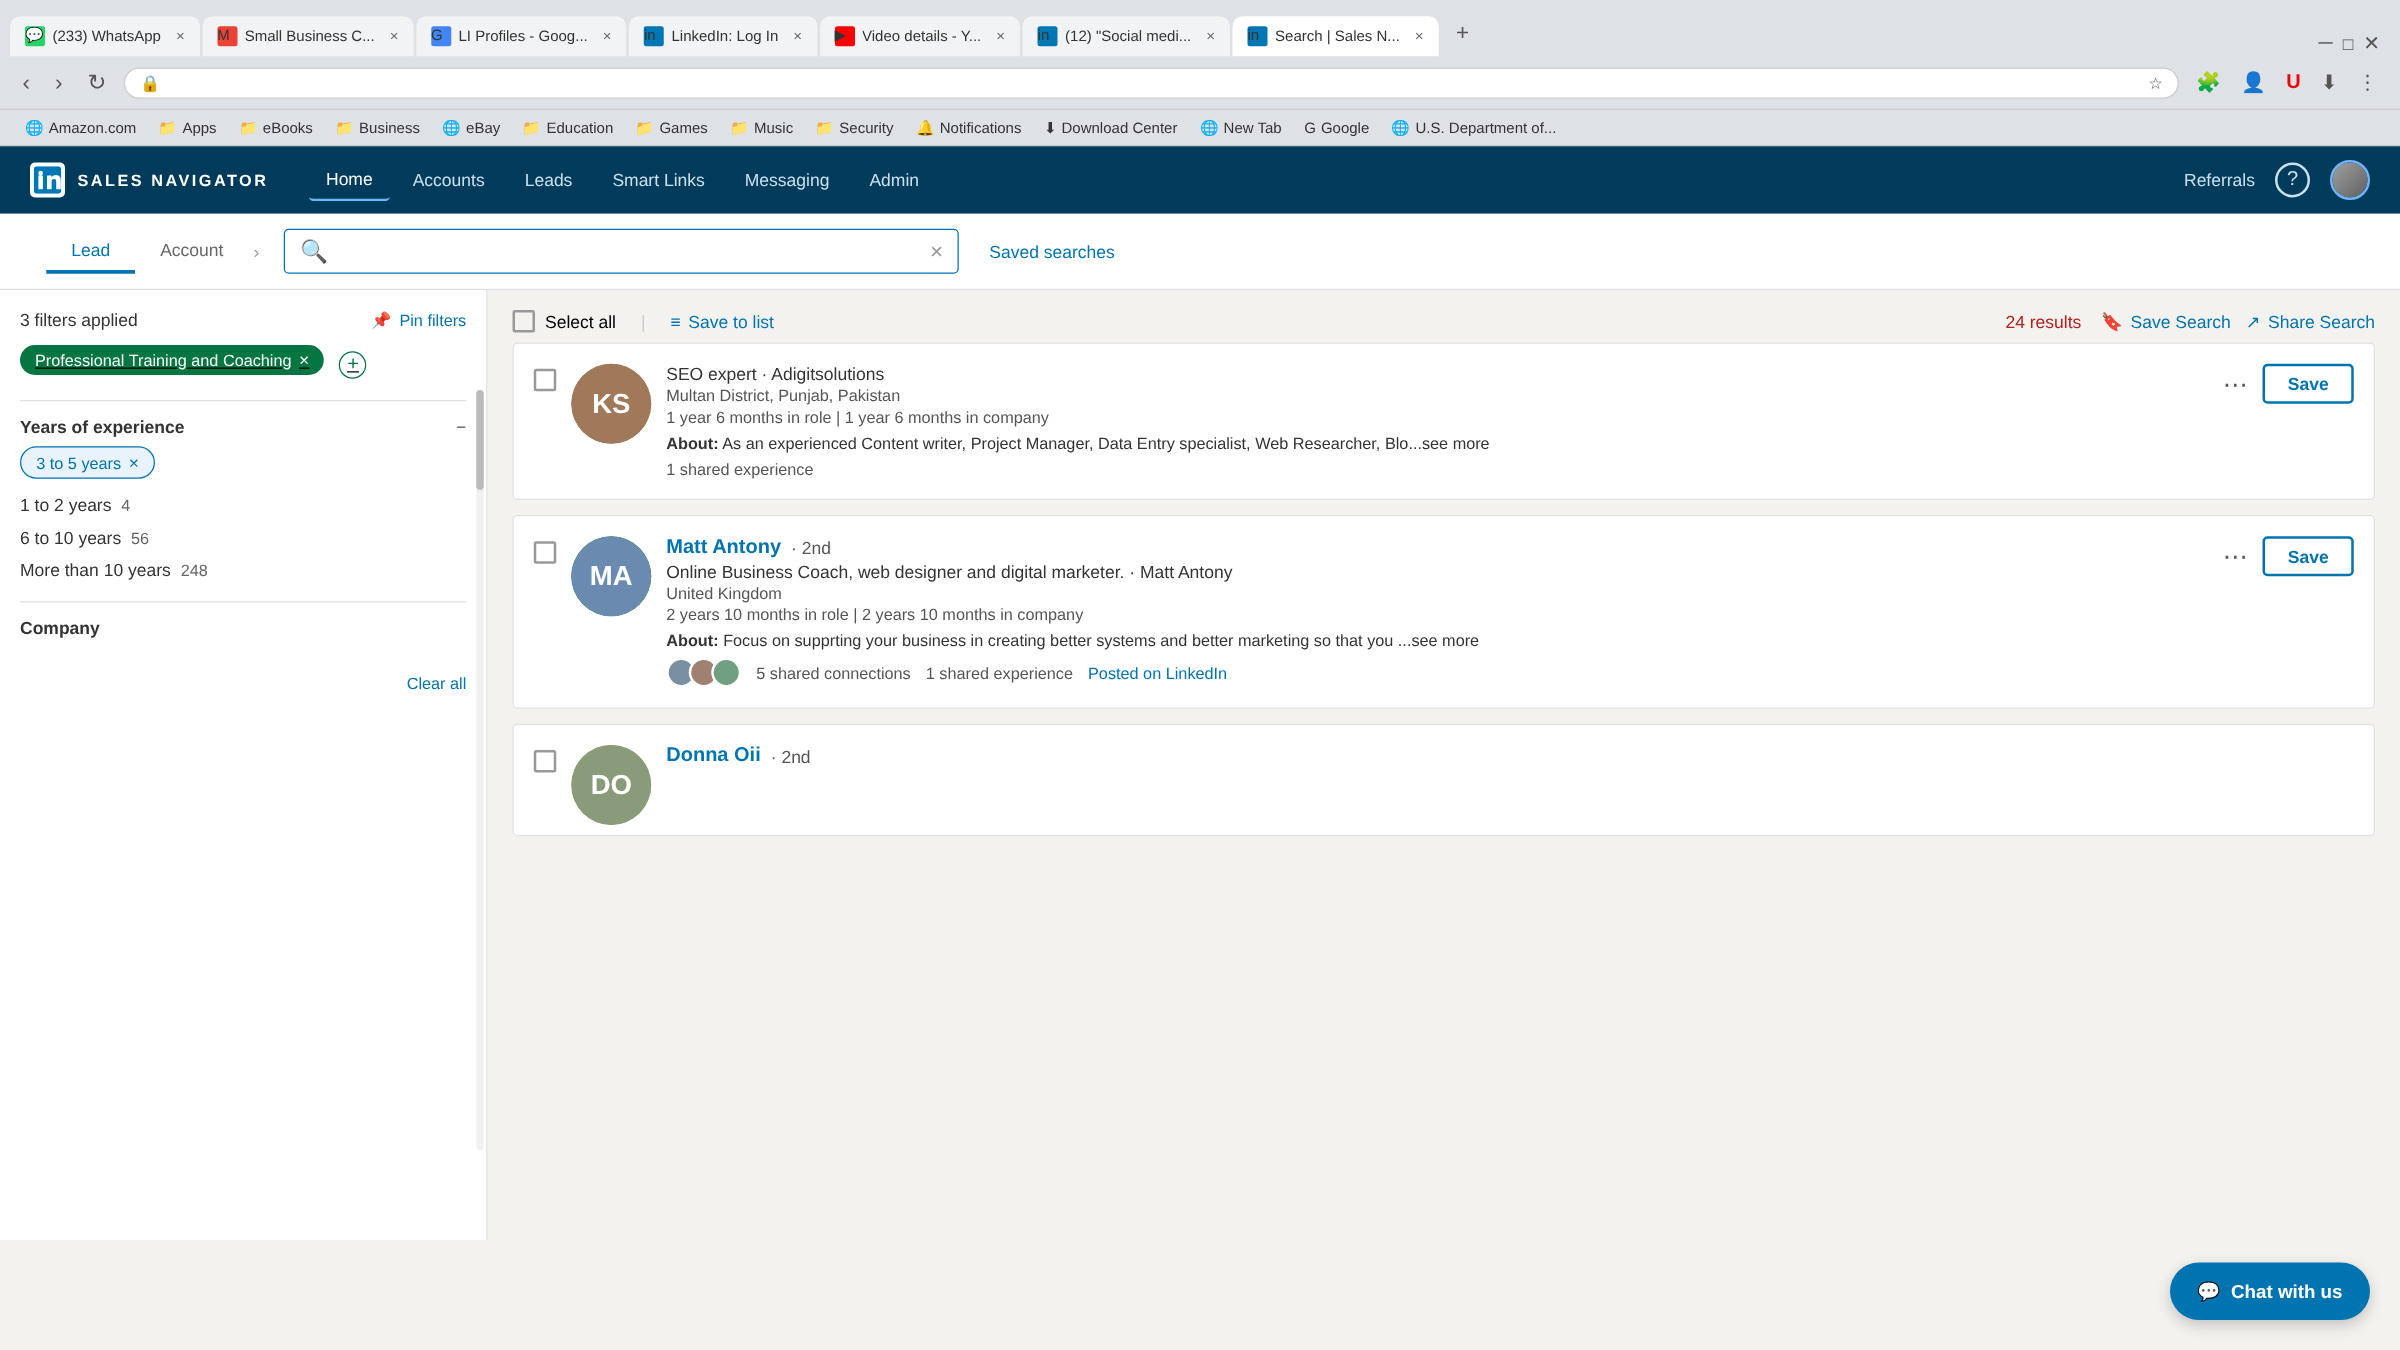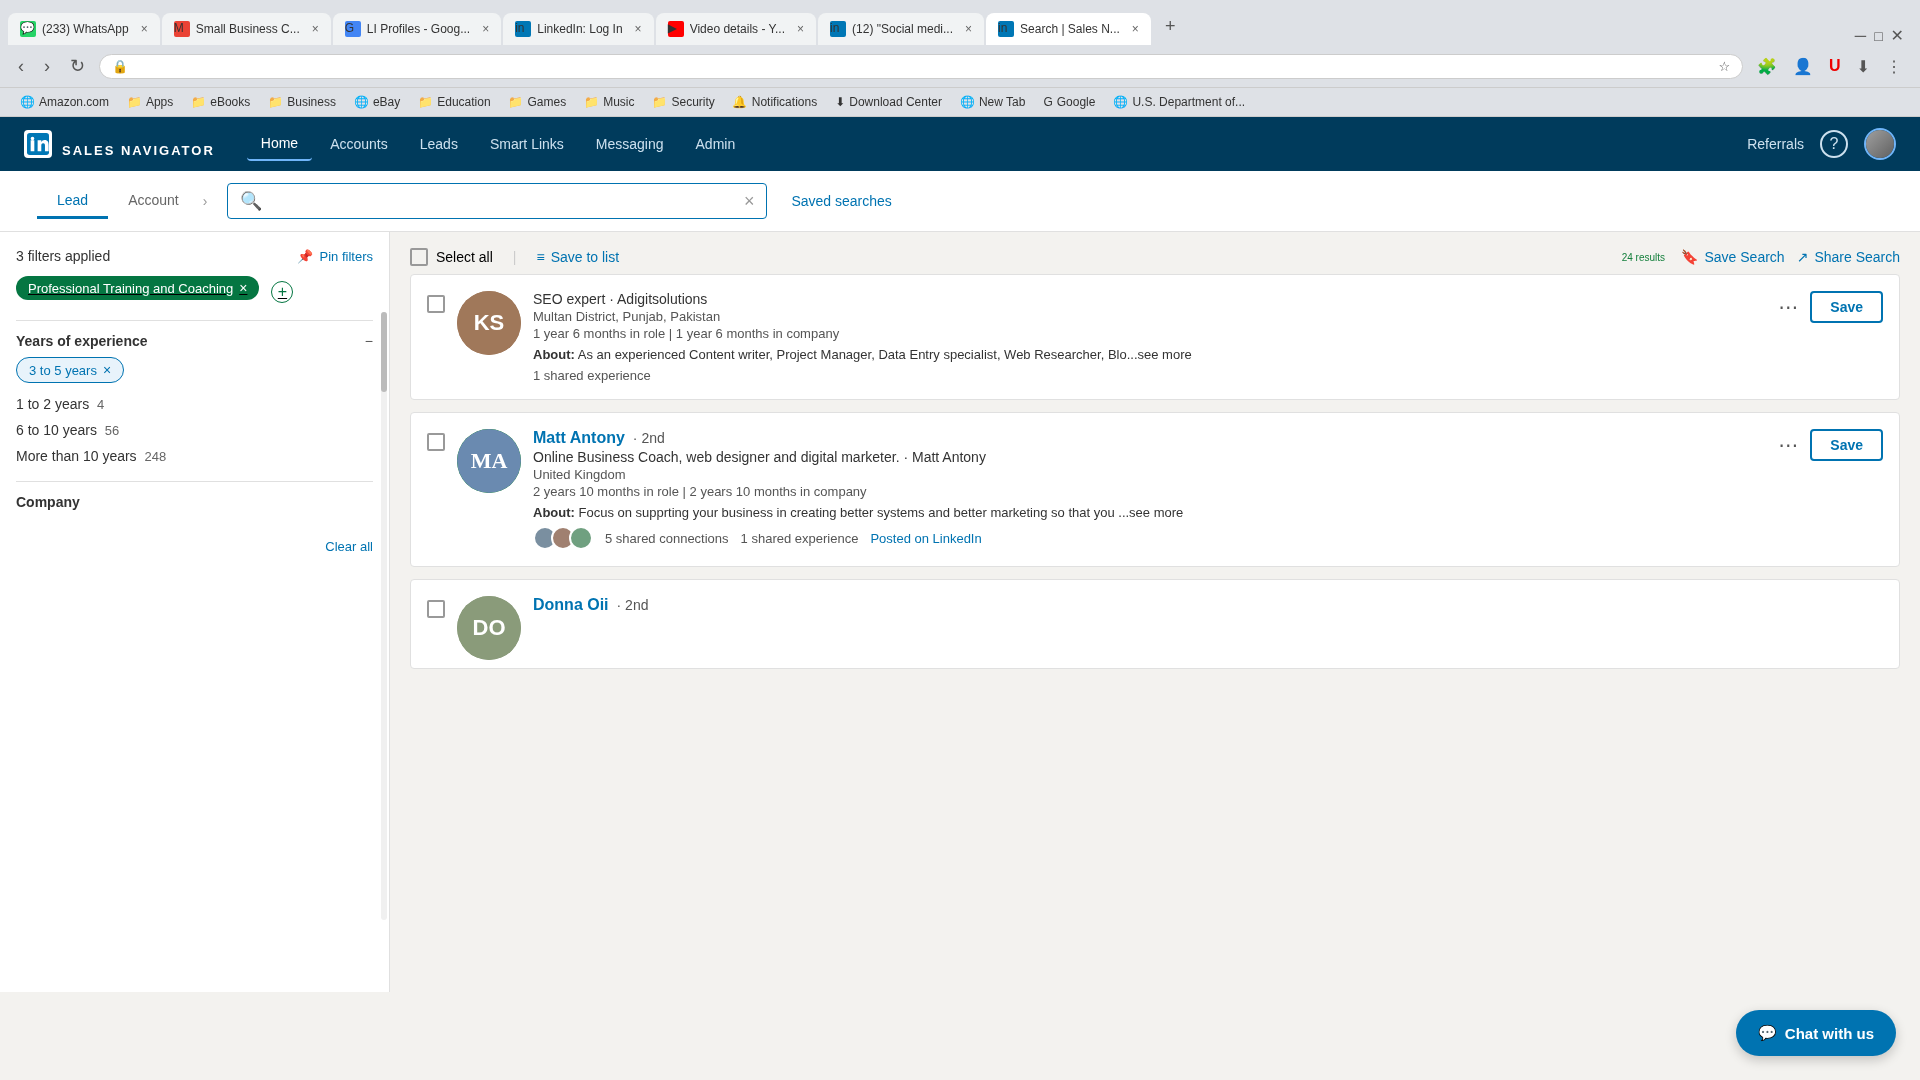--- a/index.html
+++ b/index.html
@@ -23,21 +23,21 @@
     .toolbar-icon { color: #555; font-size: 16px; padding: 4px 6px; cursor: pointer; border-radius: 4px; }
 
     .bookmarks-bar { display: flex; align-items: center; gap: 2px; padding: 4px 12px; background: #dee1e6; border-bottom: 1px solid #ccc; font-size: 12px; }
     .bookmark-item { display: flex; align-items: center; gap: 4px; padding: 3px 8px; border-radius: 4px; cursor: pointer; color: #333; white-space: nowrap; }
 
     
     .app { background: #f3f2ef; min-height: 840px; }
 
     
     .top-nav { background: #003b5c; display: flex; align-items: center; padding: 0 24px; height: 54px; gap: 32px; }
-    .top-nav-logo { display: flex; align-items: flex-end; gap: 10px; color: #fff; font-weight: 700; font-size: 13px; letter-spacing: 2px; }
+    .top-nav-logo { display: flex; align-items: center; gap: 10px; color: #fff; font-weight: 700; font-size: 13px; letter-spacing: 2px; }
     .li-logo { width: 28px; height: 28px; background: #fff; border-radius: 4px; display: flex; align-items: center; justify-content: center; }
     .li-logo svg { width: 22px; height: 22px; }
     .top-nav-links { display: flex; align-items: center; gap: 4px; flex: 1; text-align: right; }
     .nav-link { color: #cce0ee; font-size: 14px; padding: 8px 14px; border-radius: 4px; cursor: pointer; text-decoration: none; }
     .nav-link.active { color: #fff; border-bottom: 2px solid #70b5f9; }
     .top-nav-right { display: flex; align-items: center; gap: 16px; margin-left: auto; }
     .referrals-btn { color: #cce0ee; font-size: 14px; cursor: pointer; }
     .help-icon { width: 28px; height: 28px; border-radius: 50%; border: 2px solid #cce0ee; display: flex; align-items: center; justify-content: center; color: #cce0ee; cursor: pointer; font-size: 16px; }
     .avatar { width: 32px; height: 32px; border-radius: 50%; background: #888; overflow: hidden; cursor: pointer; border: 2px solid #70b5f9; }
     .avatar-img { width: 100%; height: 100%; background: linear-gradient(135deg, #a0a0a0, #606060); }
@@ -83,21 +83,21 @@
     .filter-section-company-title { font-size: 14px; font-weight: 600; color: #333; margin-bottom: 8px; }
 
     .clear-all { text-align: right; padding: 8px 0; }
     .clear-all-btn { color: #0073b1; font-size: 13px; cursor: pointer; background: none; border: none; }
 
     
     .results-area { flex: 1; padding: 16px 20px; }
     .results-toolbar { display: flex; align-items: center; gap: 16px; margin-bottom: 8px; }
     .select-all-wrap { display: flex; align-items: center; gap: 8px; }
     .checkbox { width: 18px; height: 18px; border: 2px solid #999; border-radius: 2px; cursor: pointer; flex-shrink: 0; }
-    .results-count { color: #15803d; font-size: 10px; }
+    .results-count { color: #b91c1c; font-size: 14px; }
     .save-to-list-btn { display: flex; align-items: center; gap: 6px; color: #0073b1; font-size: 14px; cursor: pointer; }
     .results-actions { margin-left: auto; display: flex; align-items: center; gap: 12px; }
     .save-search-btn { display: flex; align-items: center; gap: 6px; color: #0073b1; font-size: 14px; cursor: pointer; font-weight: 500; }
     .share-search-btn { display: flex; align-items: center; gap: 6px; color: #0073b1; font-size: 14px; cursor: pointer; font-weight: 500; }
 
     
     .result-card { background: #fff; border: 1px solid #e0e0e0; border-radius: 4px; padding: 16px; margin-bottom: 12px; display: flex; align-items: flex-start; gap: 12px; }
     .card-checkbox { width: 18px; height: 18px; border: 2px solid #999; border-radius: 2px; cursor: pointer; flex-shrink: 0; margin-top: 4px; }
     .card-avatar { width: 64px; height: 64px; border-radius: 50%; overflow: hidden; flex-shrink: 0; cursor: pointer; }
     .avatar-placeholder { width: 100%; height: 100%; display: flex; align-items: center; justify-content: center; font-size: 22px; font-weight: 700; color: #fff; }
@@ -414,21 +414,21 @@
           </div>
         </div>
         <div class="card-actions">
           <button class="more-btn">⋯</button>
           <button class="save-btn">Save</button>
         </div>
       </div>
 
       <div class="result-card">
         <div class="card-checkbox"></div>
-        <div class="card-avatar" style="background: #15803d; font-family: Liberation Serif, serif;">
+        <div class="card-avatar" style="background: #15803d;">
           <div class="avatar-placeholder" style="background:#6a8ab0; width:64px;height:64px;border-radius:50%;display:flex;align-items:center;justify-content:center;font-size:22px;font-weight:700;color:#fff;">MA</div>
         </div>
         <div class="card-body">
           <div class="card-name-row">
             <span class="card-name">Matt Antony</span>
             <span class="card-degree">· 2nd</span>
           </div>
           <div class="card-title">Online Business Coach, web designer and digital marketer. · Matt Antony</div>
           <div class="card-location">United Kingdom</div>
           <div class="card-tenure">2 years 10 months in role | 2 years 10 months in company</div>

